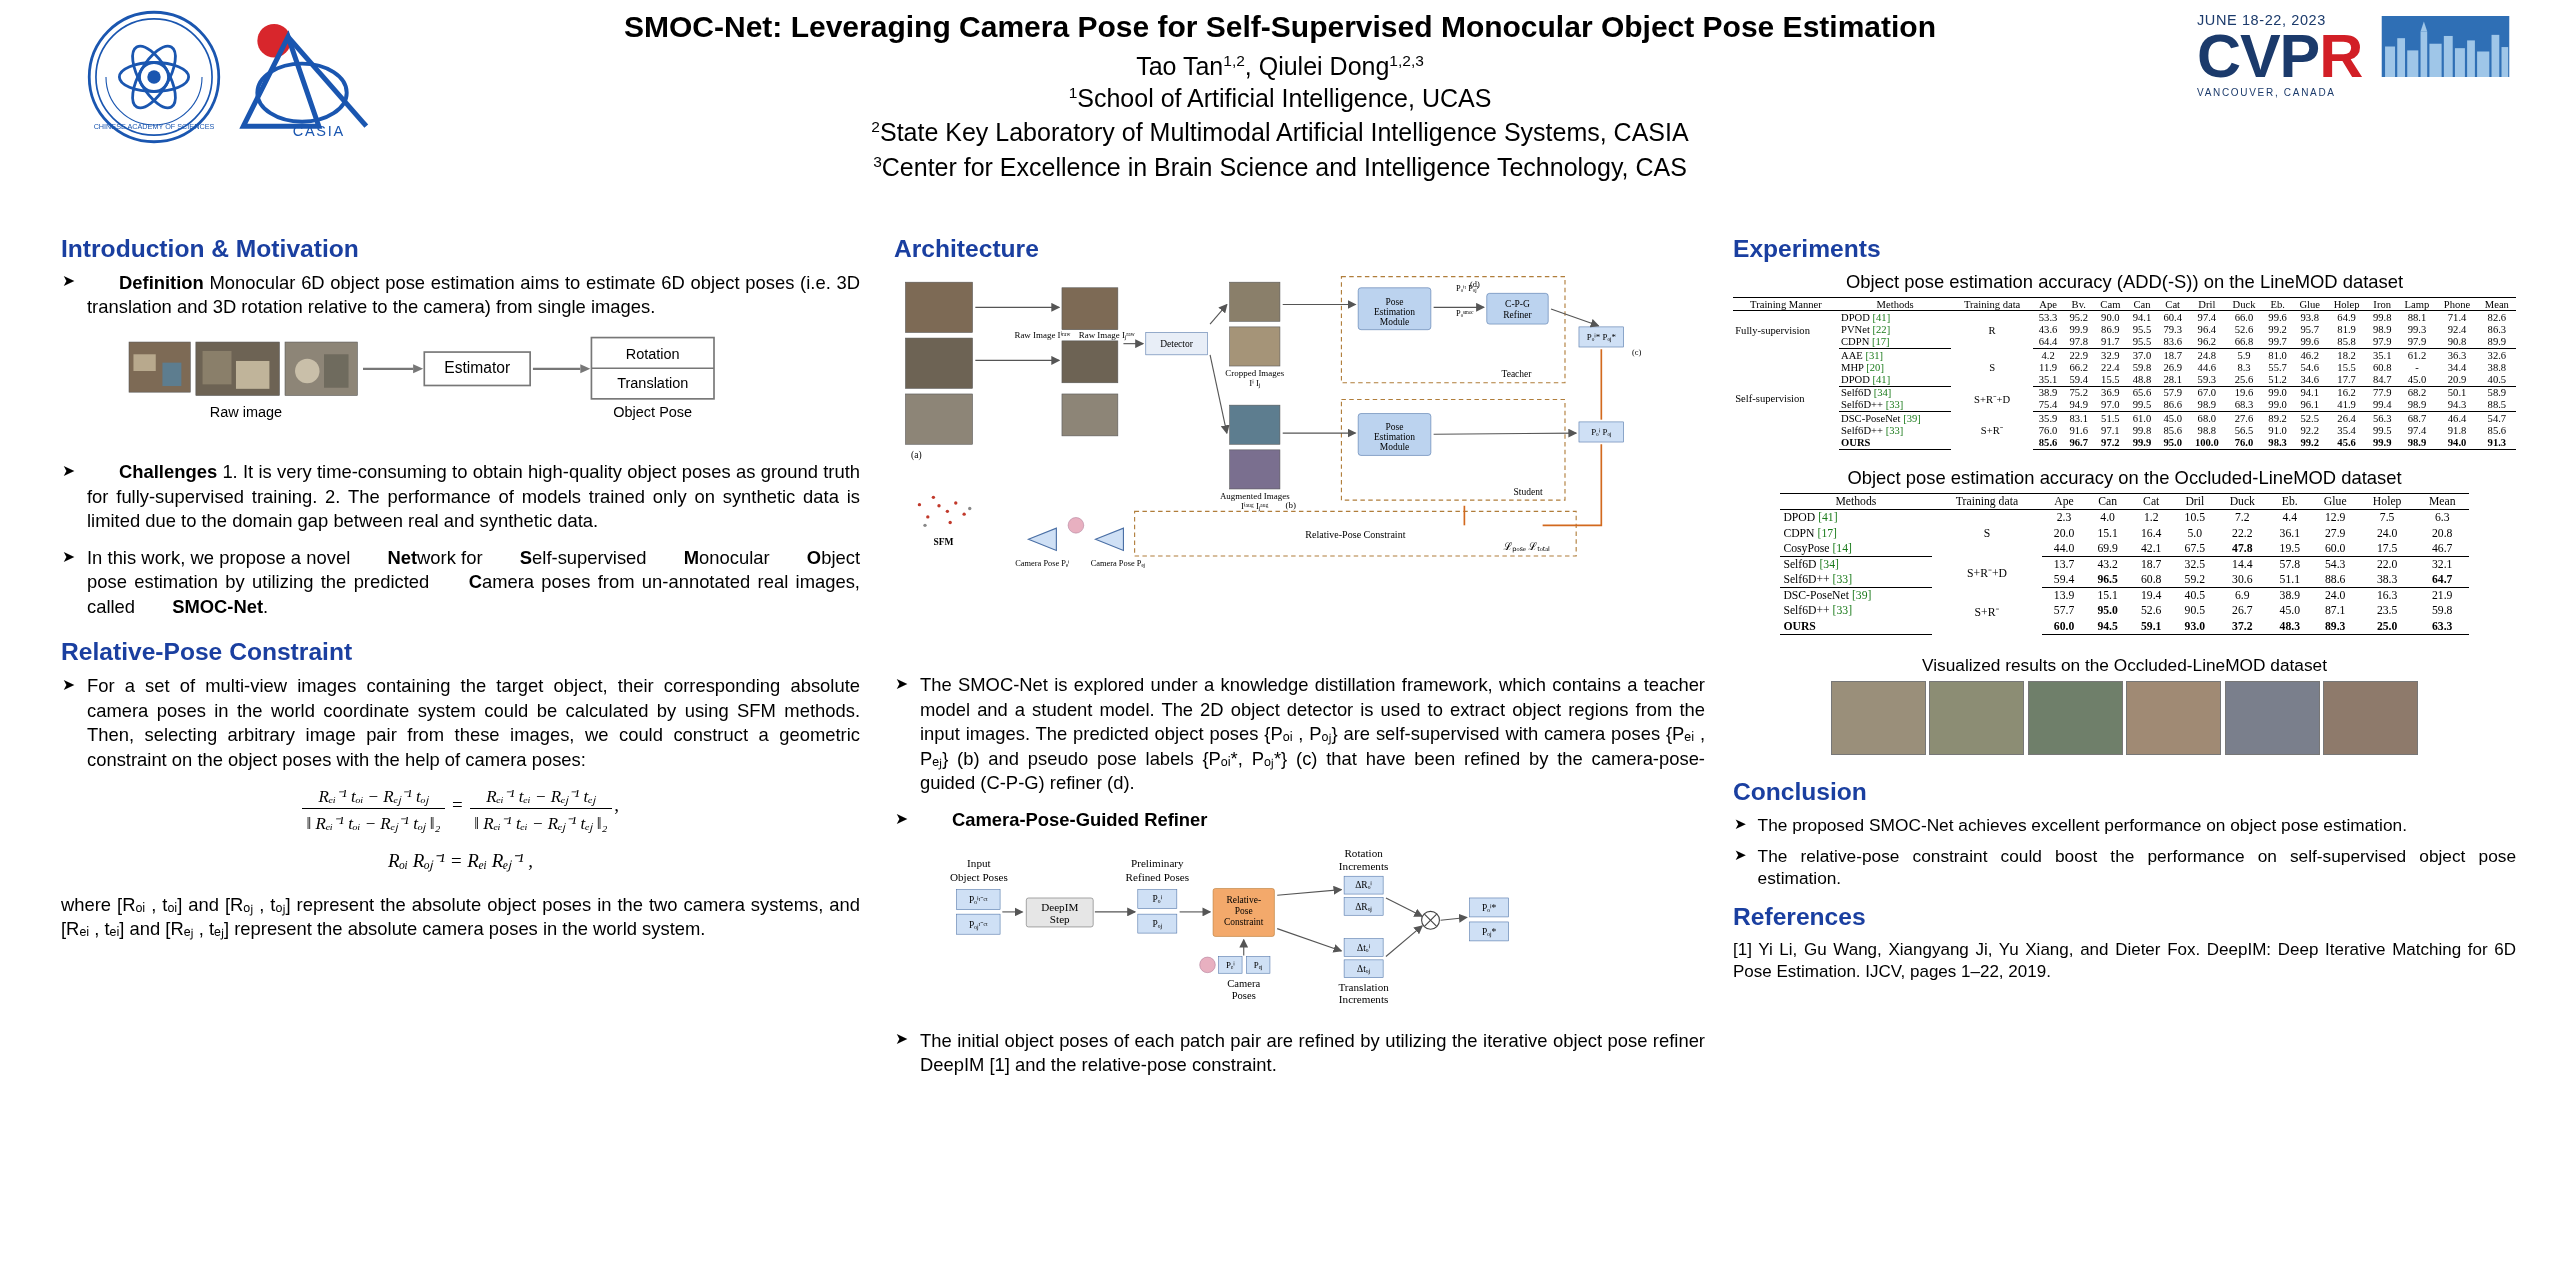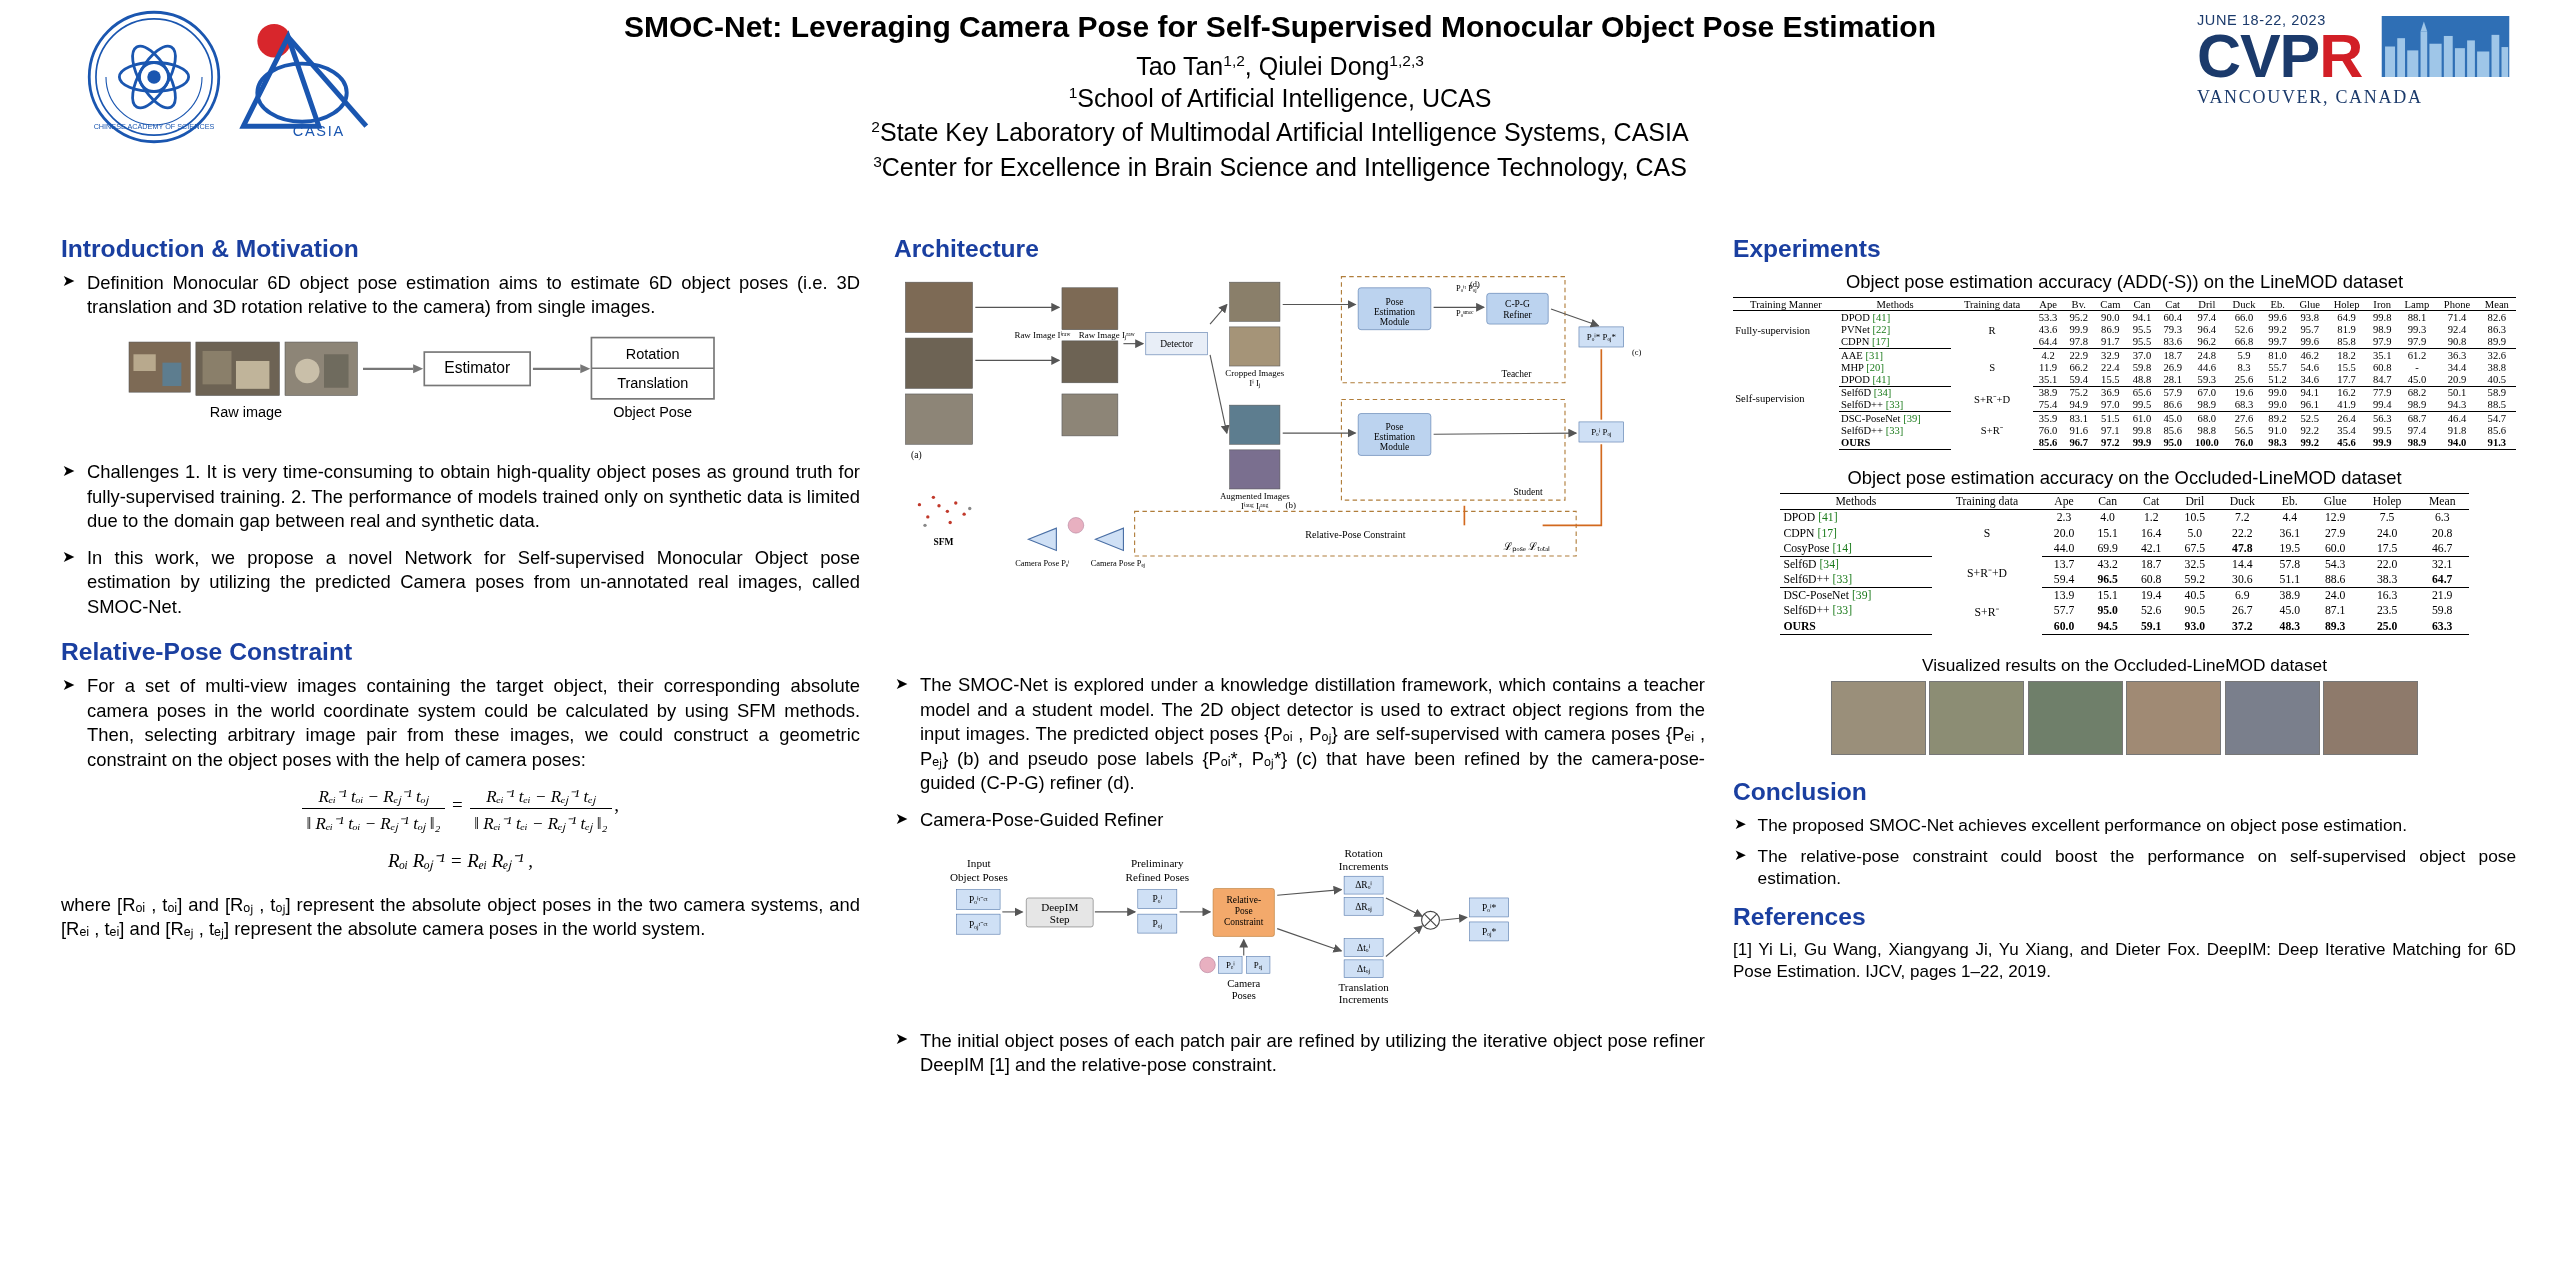--- a/index.html
+++ b/index.html
@@ -31,36 +31,36 @@
   sup{font-size:0.62em;vertical-align:super;}
 
   
   .logo-cas{position:absolute;left:87px;top:10px;width:134px;height:134px;}
   .logo-casia{position:absolute;left:235px;top:17px;width:162px;height:129px;}
 
   .cvpr{position:absolute;left:2197px;top:12.3px;width:313px;height:129px;}
   .cvpr .date{font-size:14.5px;font-weight:normal;color:#1b3a6b;letter-spacing:0.6px;}
   .cvpr .big{font-size:61px;font-weight:bold;color:#1b3a6b;letter-spacing:-1.1px;line-height:0.95;}
   .cvpr .big .r{color:#d21f26;}
-  .cvpr .loc{font-size:18px;color:#1b3a6b;letter-spacing:1.7px;margin-top:1.1px;font-family:Liberation Serif, serif;}
+  .cvpr .loc{font-size:10px;color:#1b3a6b;letter-spacing:1.7px;margin-top:1.1px;}
   .skyline{position:absolute;right:0;top:3.4px;width:129px;height:61px;}
 
   
   .col{position:absolute;top:235px;}
   .col1{left:61px;width:799px;}
   .col2{left:894px;width:811px;}
   .col3{left:1733px;width:783px;}
 
   h2.sec{
     color:#1a3fa0;font-size:24.6px;font-weight:bold;margin:0 0 7.8px 0;
   }
   .p{font-size:18.4px;line-height:1.33;text-align:justify;margin:0 0 12.3px 0;}
   .bullet{position:relative;padding-left:26px;font-size:18.4px;line-height:1.33;text-align:justify;margin:0 0 12.3px 0;}
   .bullet:before{content:"\27A4";position:absolute;left:1.1px;top:0.6px;font-size:15.7px;color:#000;}
-  .b{font-weight:normal;}
+  .b{font-weight:bold;margin-left:32px;}
 
   
   .figbox{border:0;margin:0 0 11.2px 0;}
 
   
   .tbl-title{font-size:18.4px;text-align:center;margin:0 0 4.5px 0;}
   table.exp{
     border-collapse:collapse;width:100%;font-size:10.6px;
     font-family:"Liberation Serif", serif;
   }

